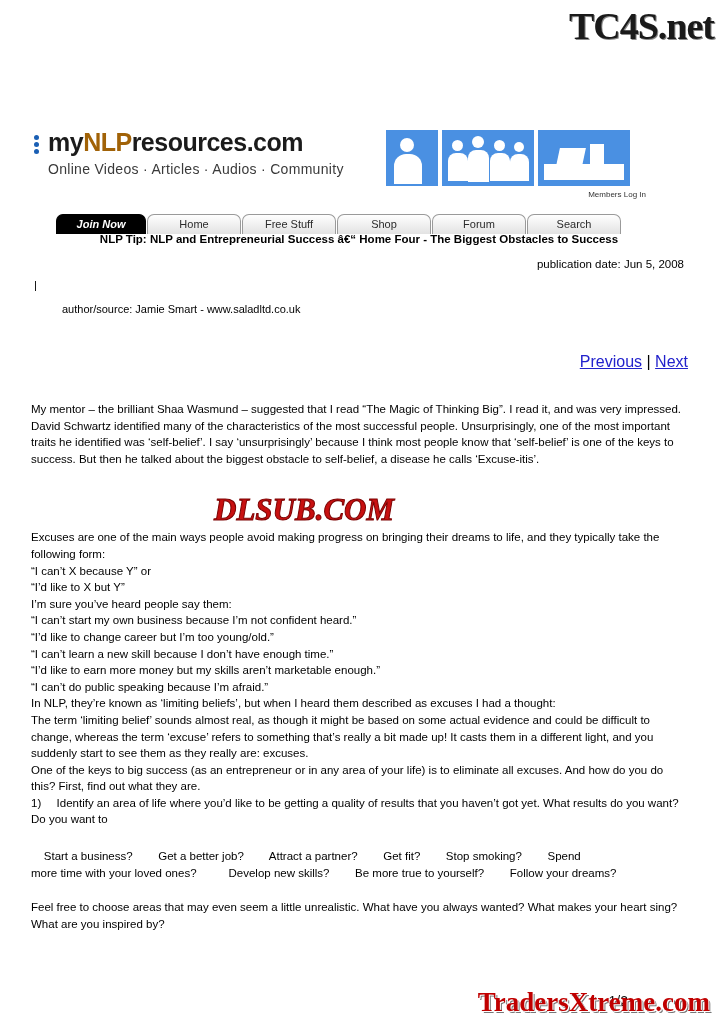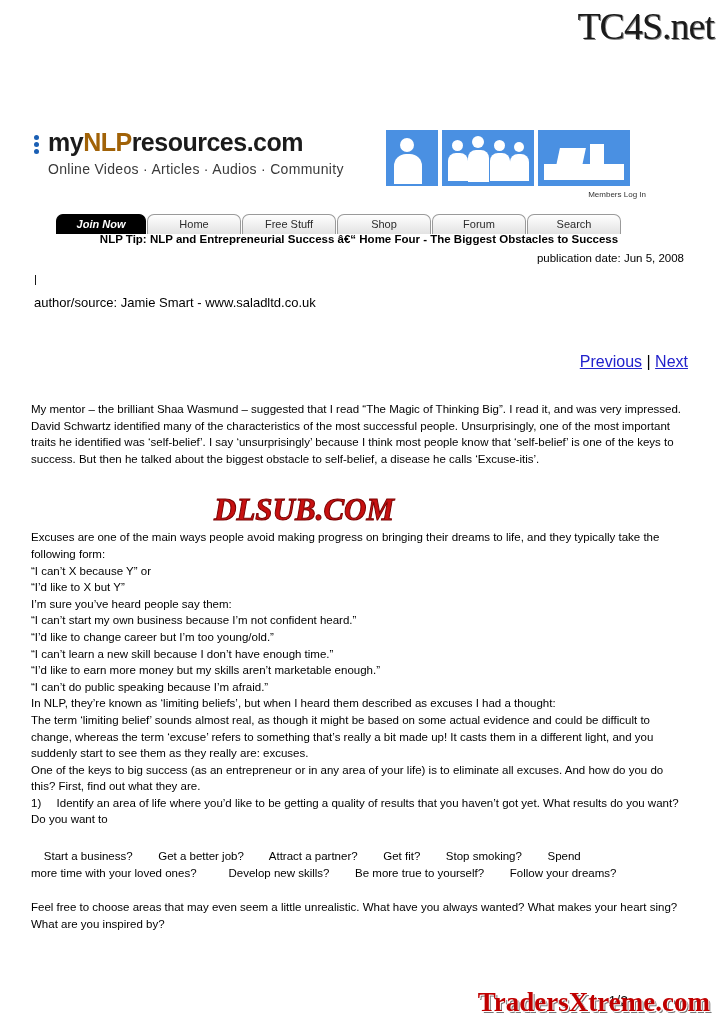--- a/index.html
+++ b/index.html
@@ -20,21 +20,21 @@
     width: 724px;
     height: 1024px;
   }
 
   
   .tc4s {
     position: absolute;
     top: 4px;
     right: 10px;
     font-family: "Liberation Serif", serif;
-    font-weight: normal;
+    font-weight: bold;
     font-size: 38px;
     color: #1a1a1a;
     letter-spacing: -1px;
     text-shadow: 1px 1px 0 #888;
   }
 
   
   .header-block {
     position: absolute;
     left: 34px;
@@ -151,29 +151,30 @@
   }
   .art-title {
     text-align: center;
     font-weight: bold;
     font-size: 11.5px;
     line-height: 15px;
   }
   .art-pubdate {
     text-align: right;
     font-size: 11.5px;
-    margin-top: 3px;
+    margin-top: 9px;
   }
   .art-pipe {
     margin-top: 4px;
     font-size: 11.5px;
   }
   .art-author {
     margin-top: 8px;
-    font-size: 13px;
+    font-size: 11px;
+    margin-left: 28px;
   }
 
   .nav-links {
     position: absolute;
     left: 34px;
     top: 353px;
     width: 654px;
     text-align: right;
     font-size: 16px;
   }

